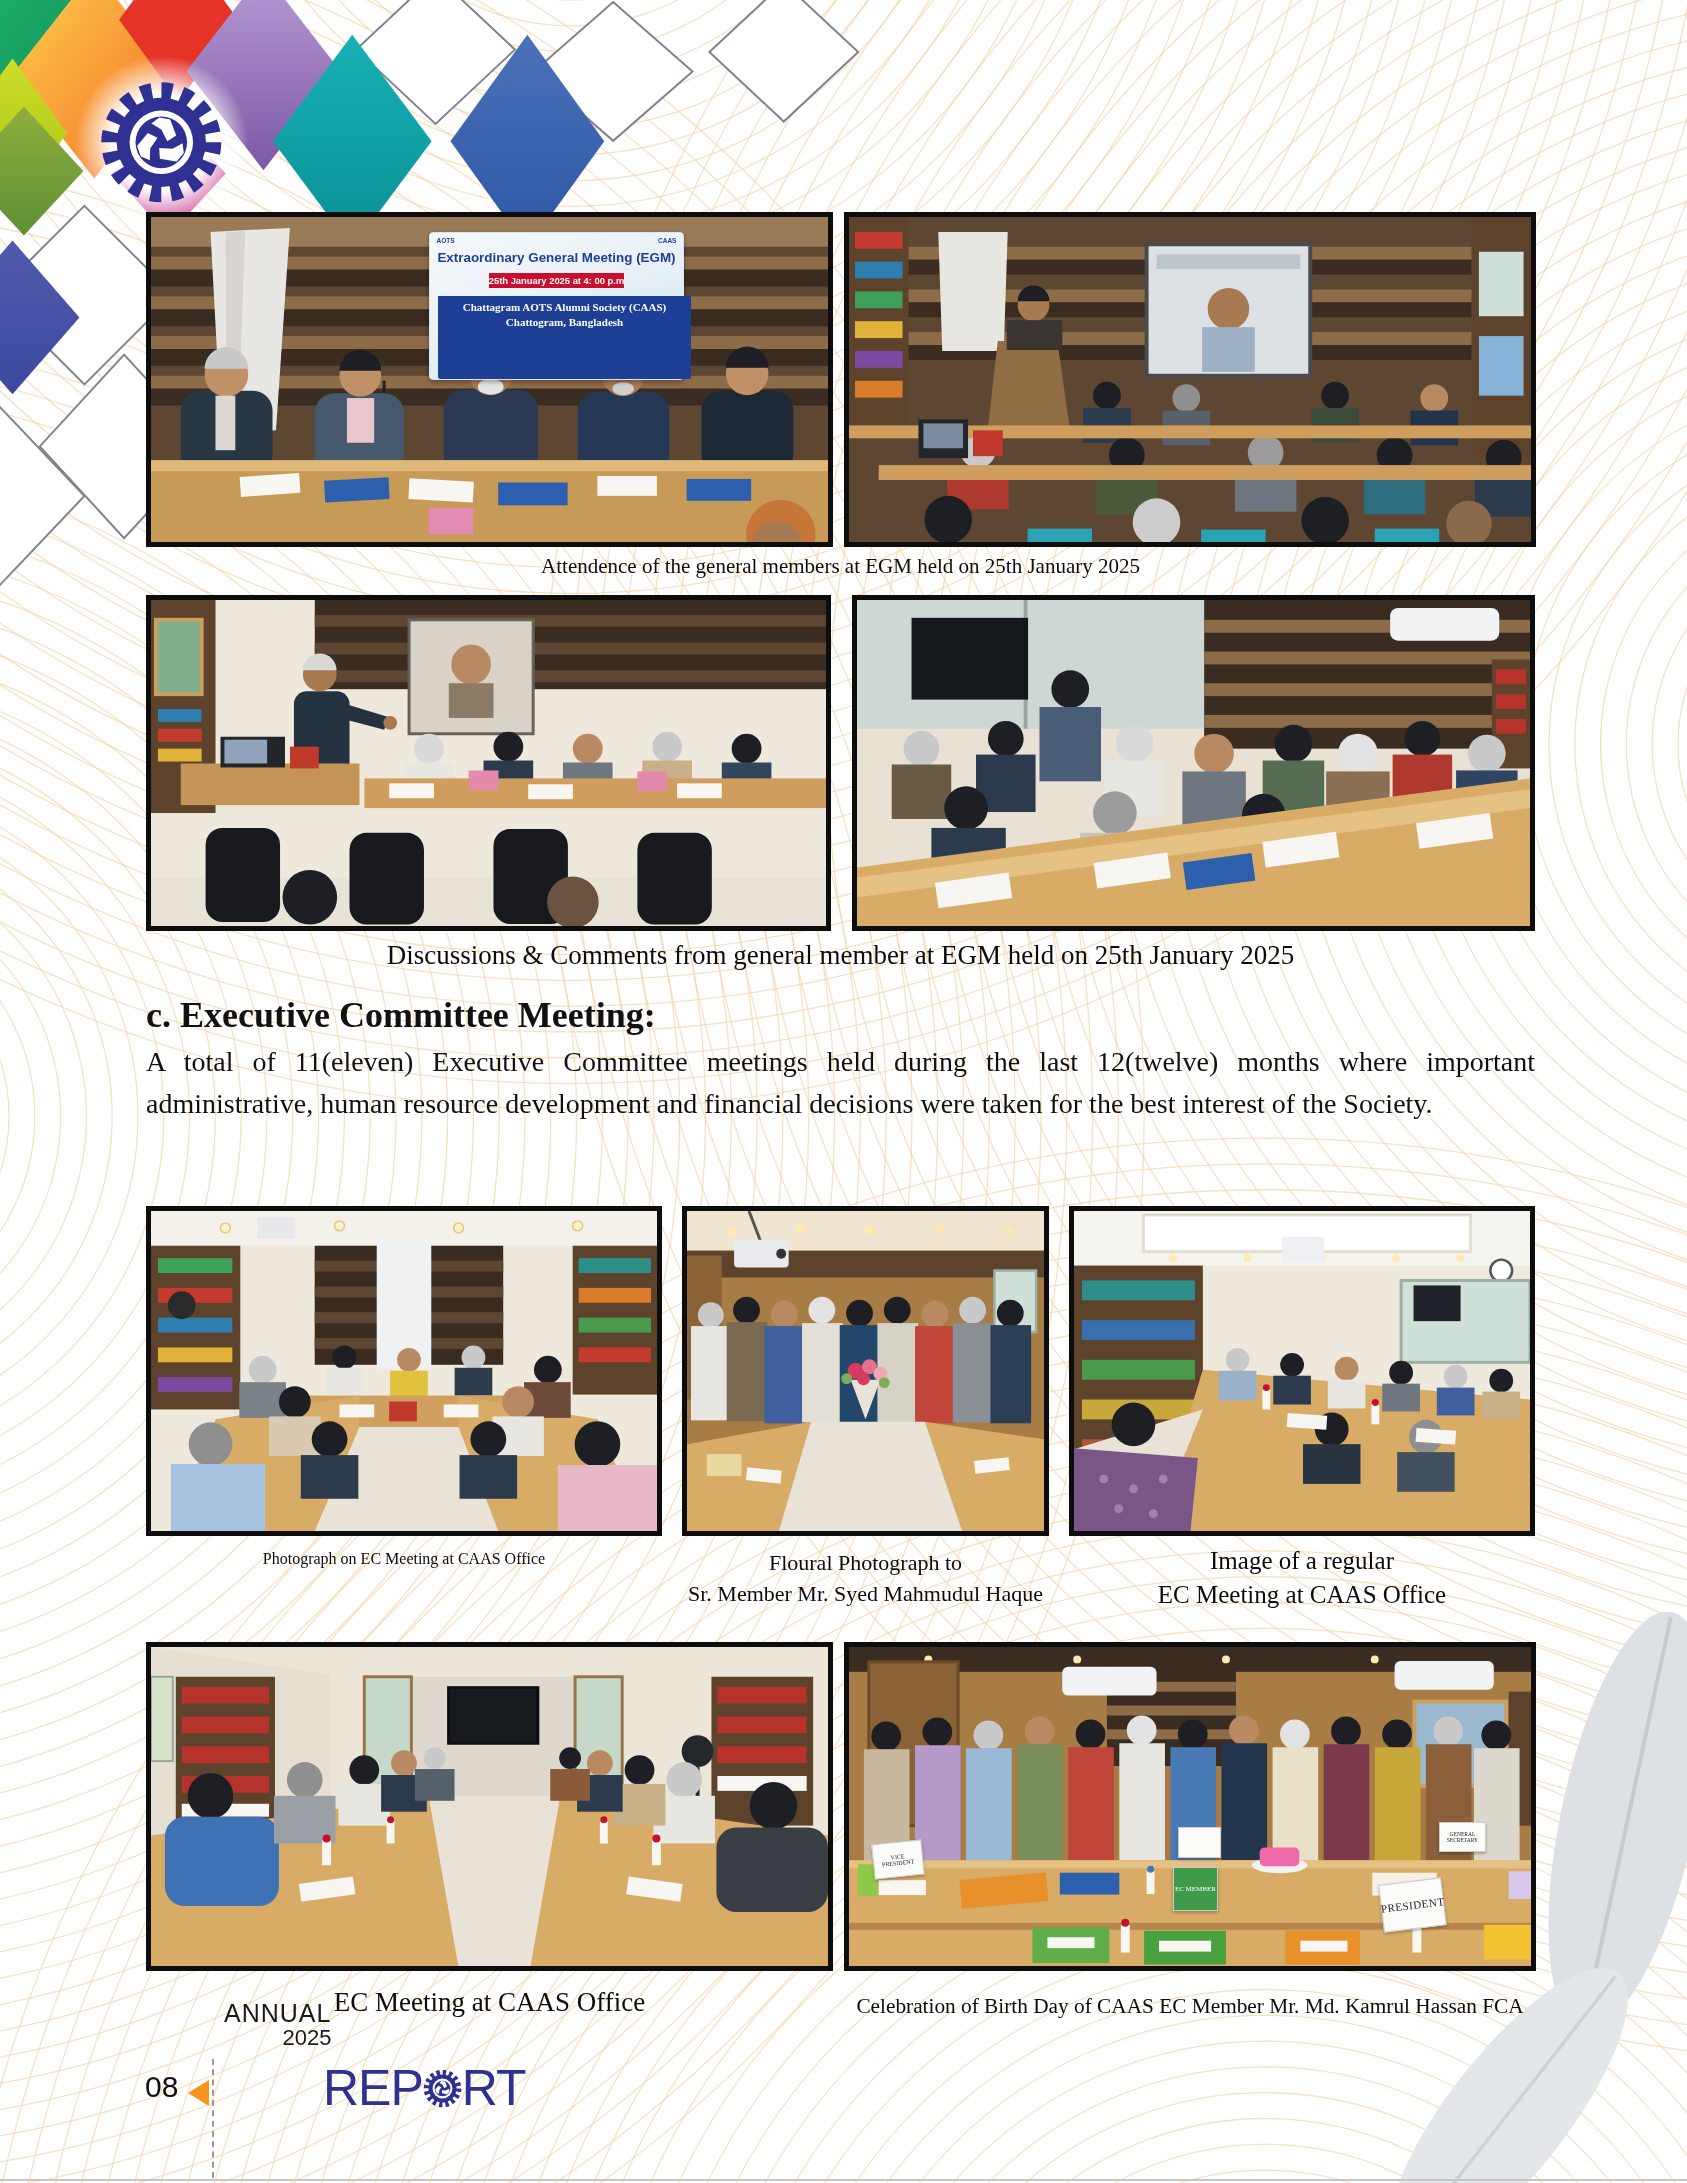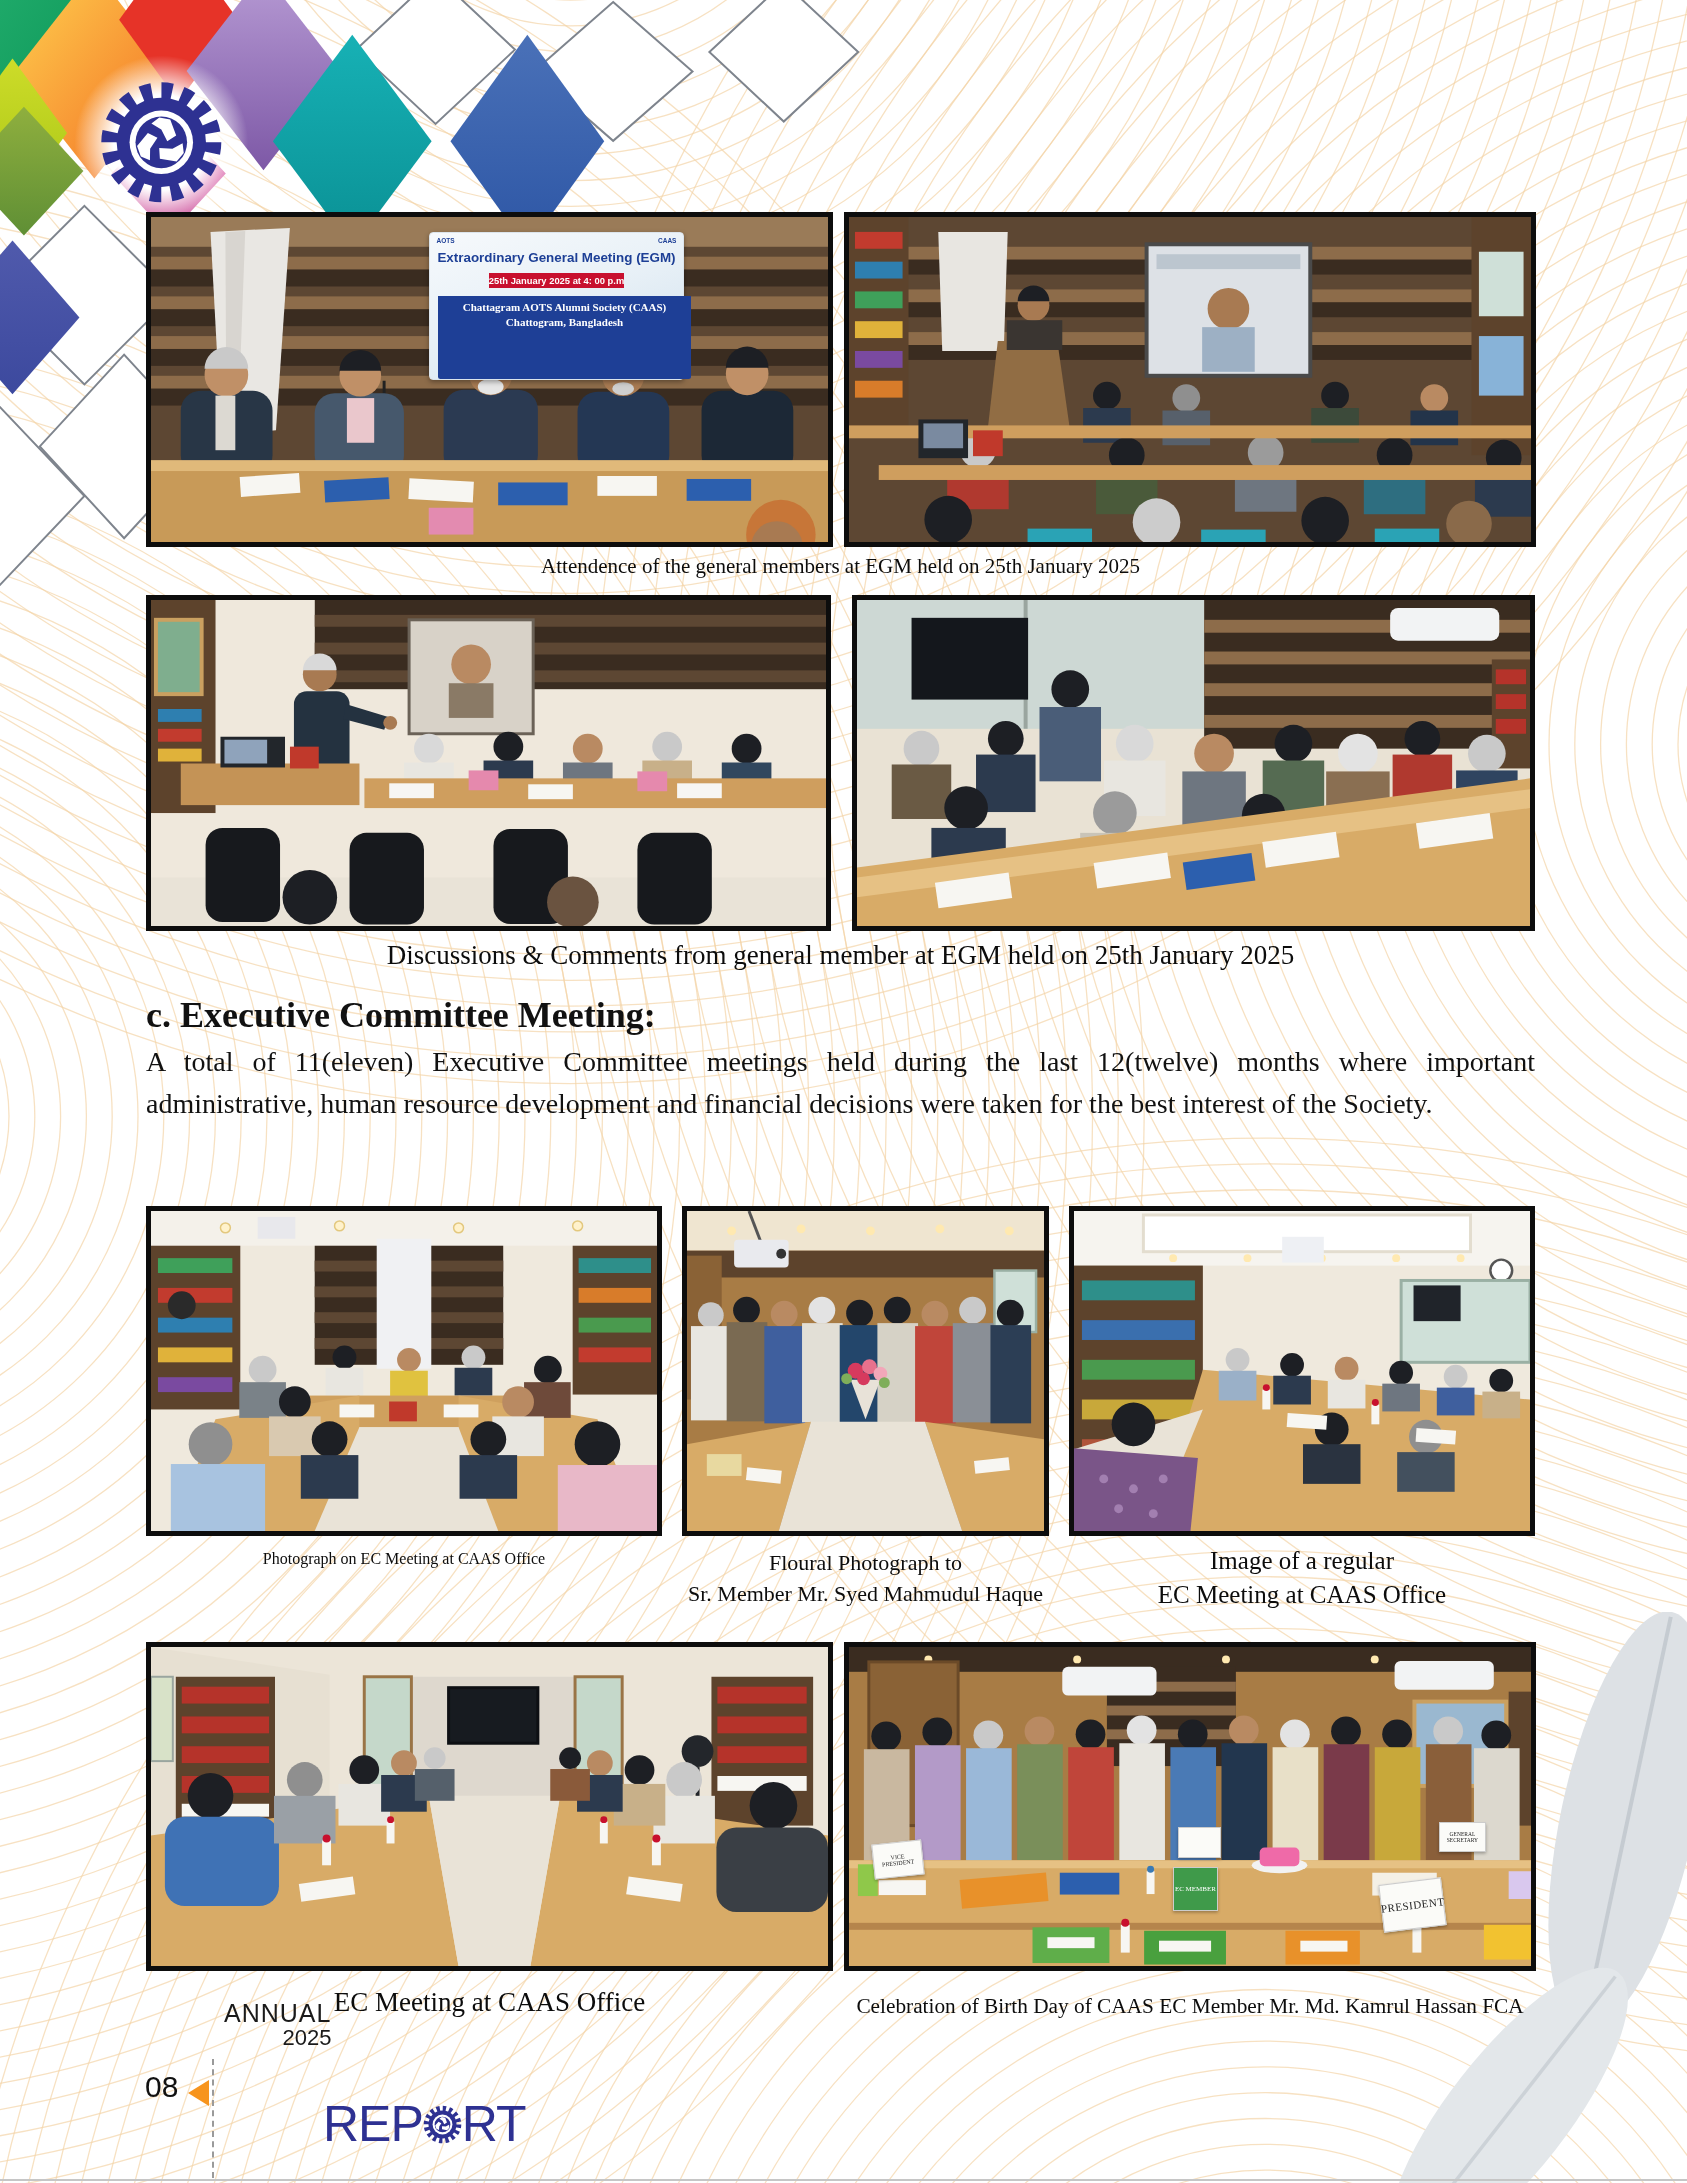--- a/index.html
+++ b/index.html
@@ -988,21 +988,21 @@
 <div class="cap" style="left:146px;top:1987px;width:687px;font-size:27px;">EC Meeting at CAAS Office</div>
 <div class="cap" style="left:844px;top:1994px;width:692px;font-size:21.3px;">Celebration of Birth Day of CAAS EC Member Mr. Md. Kamrul Hassan FCA</div>
 
 <span class="footer-item" id="page-number" style="left:145px;top:2070px;">08</span>
 <div class="footer-item" id="footer-triangle" style="left:188px;top:2080px;"></div>
 <div class="footer-item" id="footer-dash" style="left:212px;top:2059px;"></div>
 <div class="footer-item" id="annual-block" style="left:224px;top:1999px;">
   <div id="annual-word">ANNUAL</div>
   <div id="annual-year">2025</div>
 </div>
-<div class="footer-item" id="report-word" style="left:323px;top:2063px;margin-top:36px;">
+<div class="footer-item" id="report-word" style="left:323px;top:2063px;">
   <span>REP</span>
   <svg width="41" height="41" viewBox="-60 -60 120 120" style="margin:0 -1px;">
     <circle r="47" fill="none" stroke="#2e3192" stroke-width="16" stroke-dasharray="9.7 8.7"></circle>
     <circle r="41" fill="#2e3192"></circle>
       <circle r="29" fill="#ffffff"></circle>
       <circle r="23" fill="#2e3192"></circle>
     <g fill="#ffffff">
       <path id="farm" d="M -2 -22 L 8 -20 L 13 -6 L 5 -1 L 0 -11 L -9 -17 Z"></path>
       <use href="#farm" transform="rotate(120)"></use>
         <use href="#farm" transform="rotate(240)"></use>

